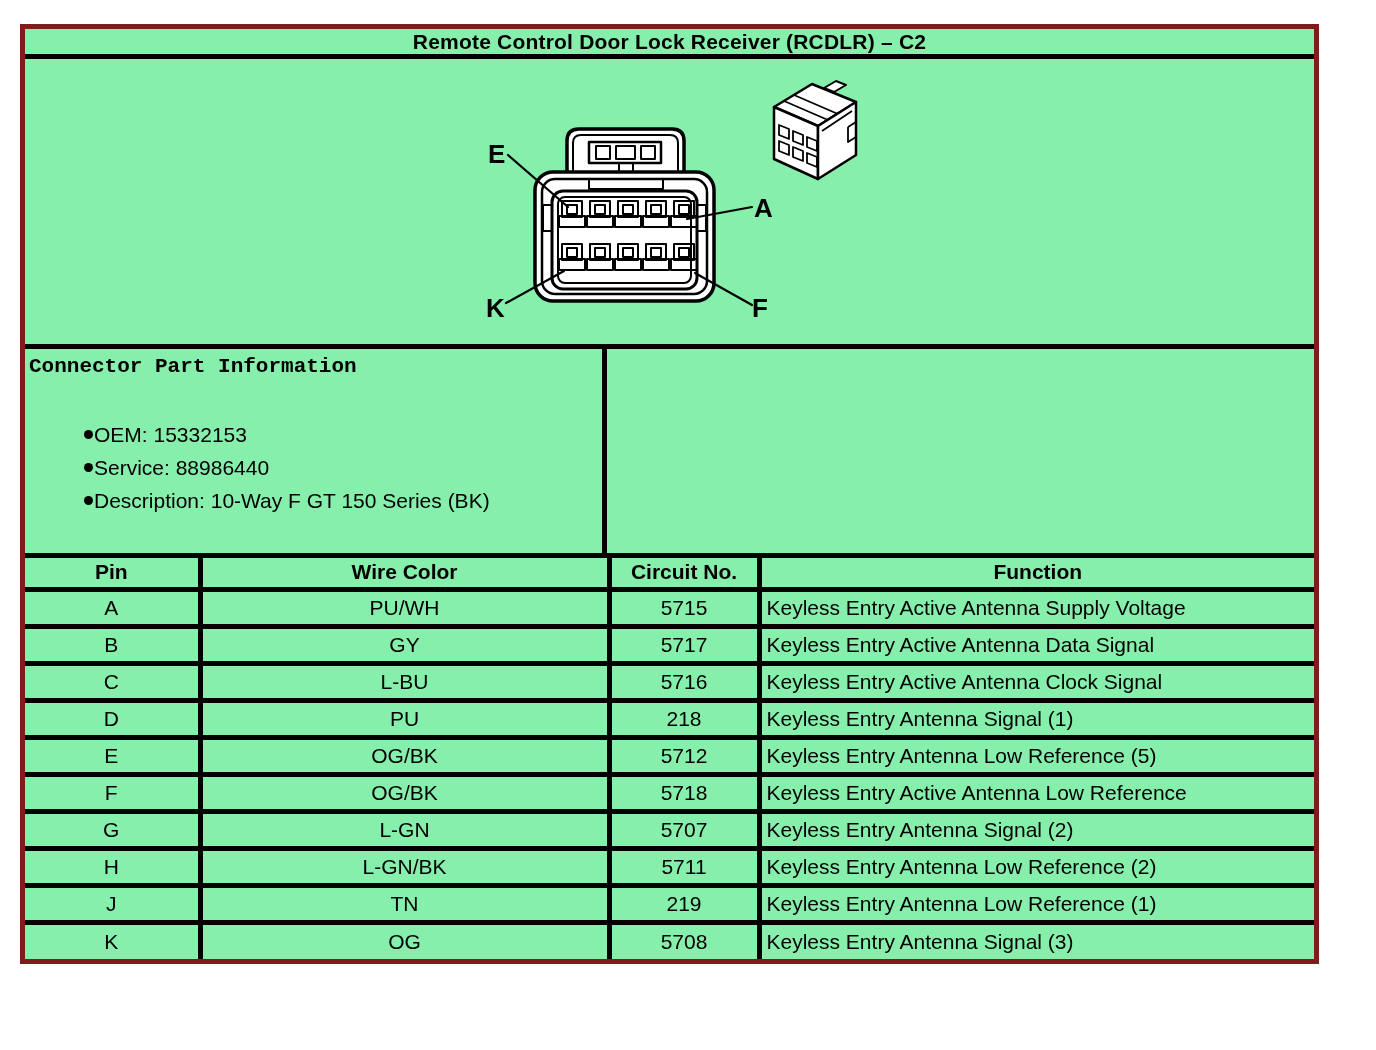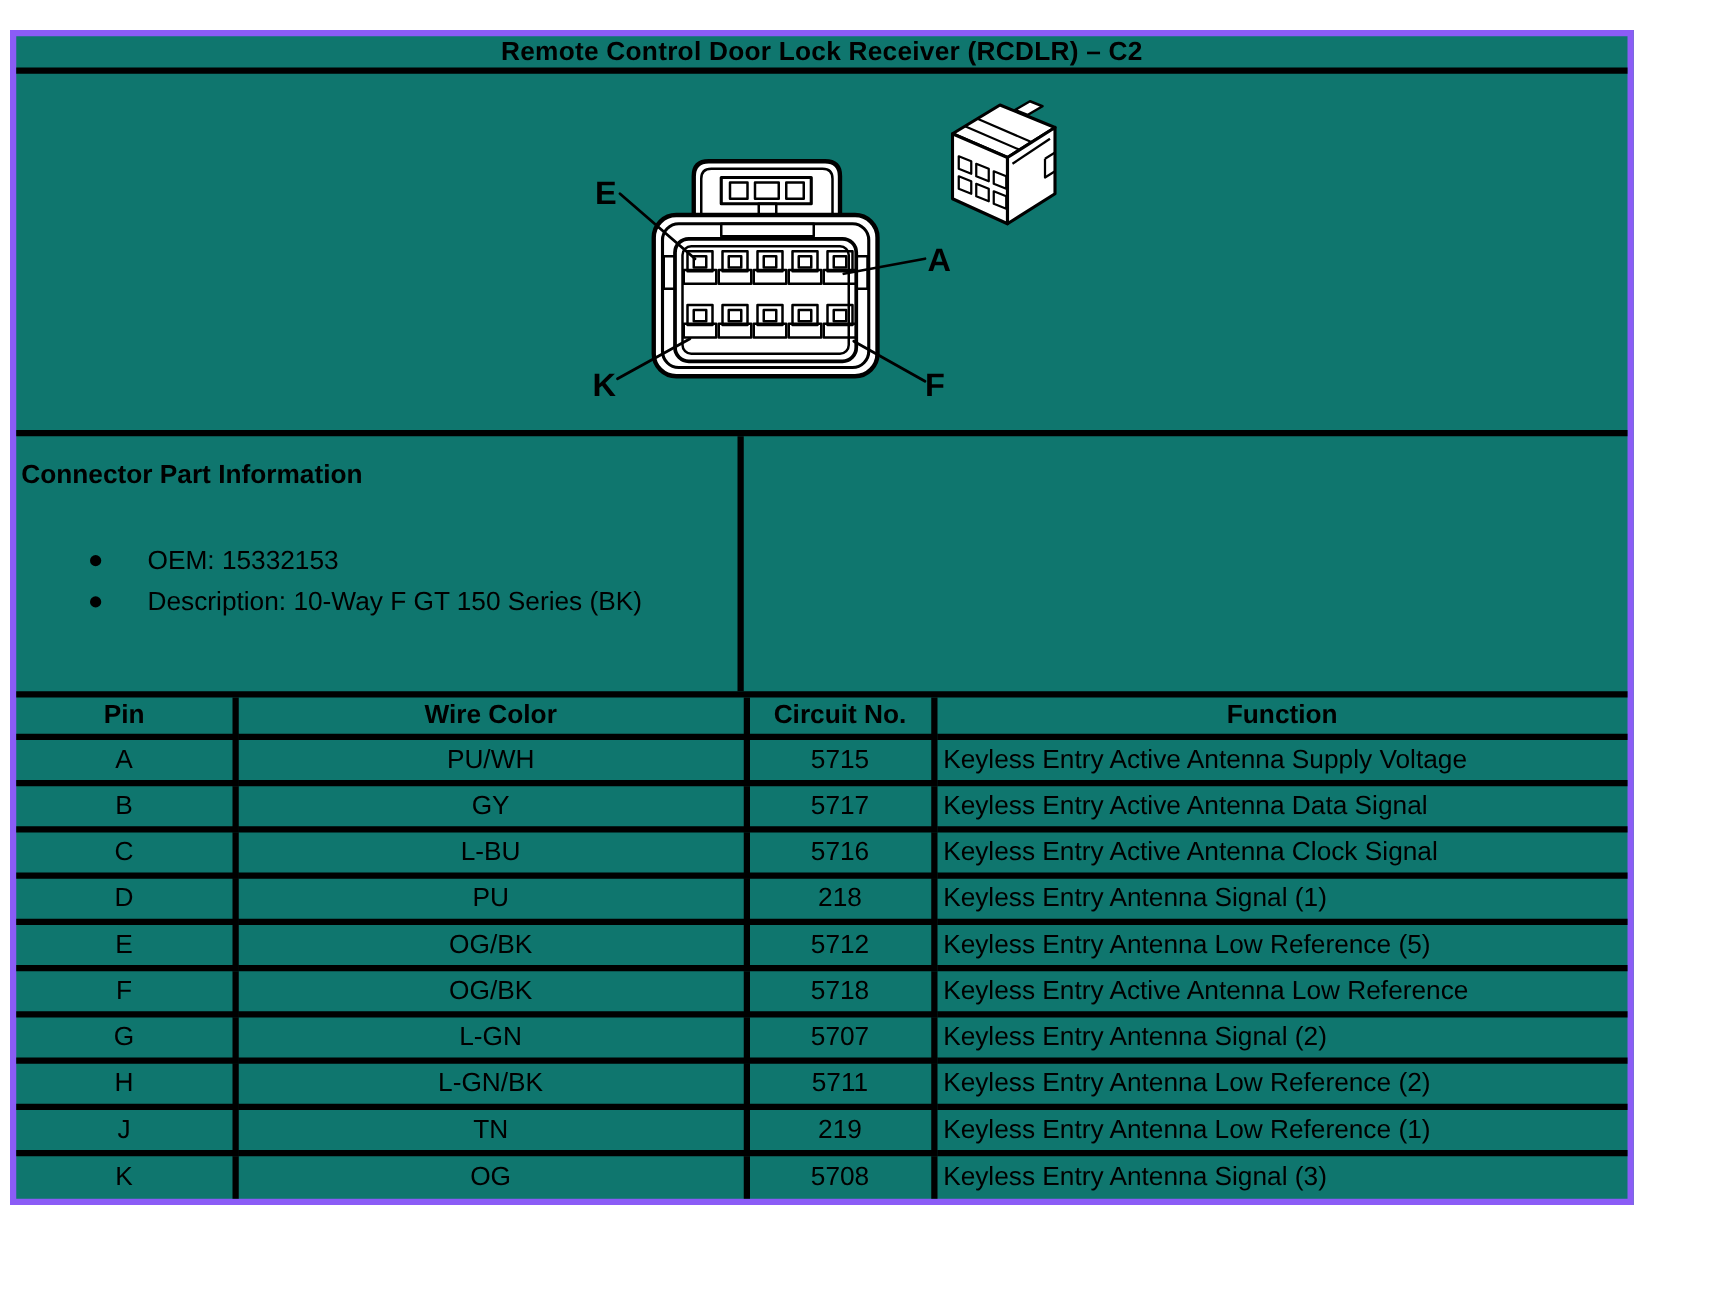--- a/index.html
+++ b/index.html
@@ -5,24 +5,24 @@
   * { box-sizing: border-box; }
   html, body {
     margin: 0; padding: 0;
     width: 1376px; height: 1050px;
     background: #ffffff;
     color: #000000;
     font-family: "Liberation Sans", sans-serif;
   }
   .frame {
     position: absolute;
-    left: 8px; top: 24px;
+    left: 20px; top: 24px;
     width: 1299px;
-    border: 5px solid #8b5cf6;
-    background: #0f766e;
+    border: 5px solid #7f1d1d;
+    background: #86efac;
   }
   .title-bar {
     height: 30px;
     border-bottom: 5px solid #000;
     display: flex; align-items: center; justify-content: center;
     font-weight: bold; font-size: 21px;
     letter-spacing: 0.2px;
   }
   .figure-box {
     height: 290px;
@@ -35,30 +35,31 @@
     height: 209px;
     border-bottom: 5px solid #000;
   }
   .info-left {
     width: 582px;
     border-right: 5px solid #000;
   }
   .info-right { flex: 1; }
   .info-heading {
     font-size: 21px; font-weight: bold;
-    padding: 19px 0 0 4px;
+    padding: 6px 0 0 4px;
+    font-family: Liberation Mono, monospace;
   }
   .bullet-list {
     list-style: none;
     margin: 40px 0 0 0;
     padding: 0;
   }
   .bullet-list li {
     position: relative;
-    padding-left: 105px;
+    padding-left: 69px;
     font-size: 21px;
     line-height: 33px;
     white-space: nowrap;
   }
   .bullet-list li::before {
     content: "";
     position: absolute;
     left: 59px; top: 12px;
     width: 9px; height: 9px;
     border-radius: 50%;
@@ -187,20 +188,21 @@
         </g>
       </g>
     </svg>
   </div>
 
   <div class="info-row">
     <div class="info-left">
       <div class="info-heading">Connector Part Information</div>
       <ul class="bullet-list">
         <li>OEM: 15332153</li>
+        <li>Service: 88986440</li>
         <li>Description: 10-Way F GT 150 Series (BK)</li>
       </ul>
     </div>
   </div>
 
   <table class="pin-table">
     <colgroup>
       <col style="width:175px">
       <col style="width:409px">
       <col style="width:150px">

